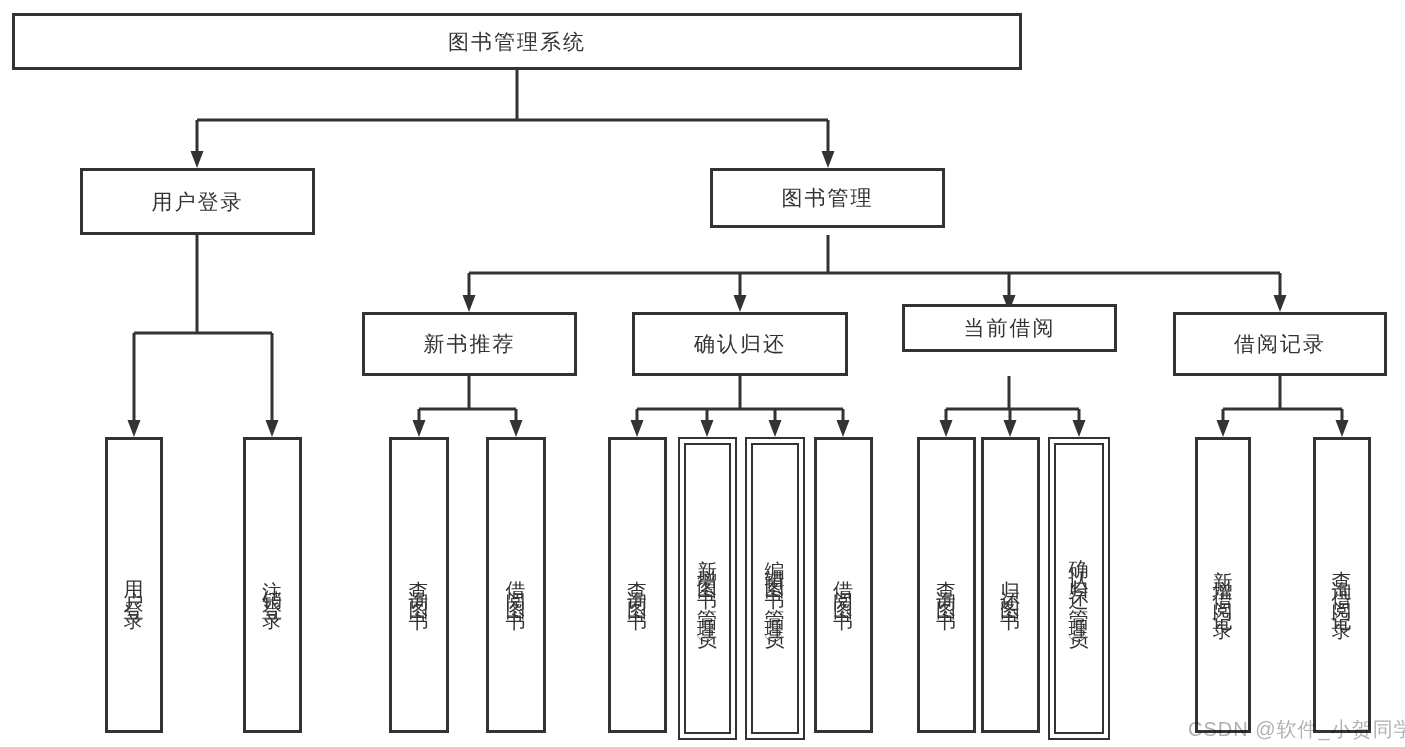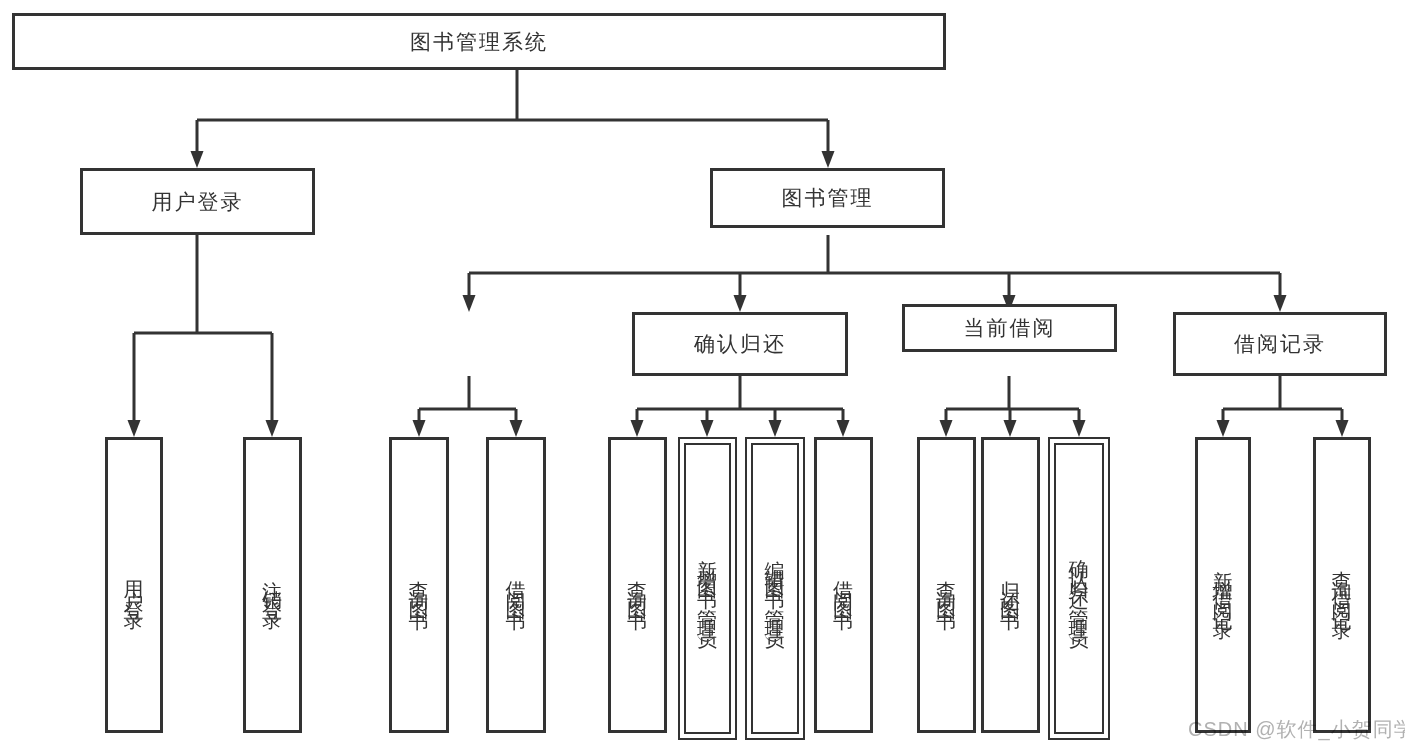--- a/index.html
+++ b/index.html
@@ -67,25 +67,26 @@
       <polygon points="768.5,420 781.5,420 775,437"></polygon>
       <polygon points="836.5,420 849.5,420 843,437"></polygon>
       <polygon points="939.5,420 952.5,420 946,437"></polygon>
       <polygon points="1003.5,420 1016.5,420 1010,437"></polygon>
       <polygon points="1072.5,420 1085.5,420 1079,437"></polygon>
       <polygon points="1216.5,420 1229.5,420 1223,437"></polygon>
       <polygon points="1335.5,420 1348.5,420 1342,437"></polygon>
     </g>
   </svg>
 
-  <div class="node" style="left:12px;top:13px;width:934px;height:57px;">图书管理系统</div>
+  <div class="node" style="left:12px;top:13px;width:1010px;height:57px;">图书管理系统</div>
 
   <div class="node" style="left:80px;top:168px;width:235px;height:67px;">用户登录</div>
   <div class="node" style="left:710px;top:168px;width:235px;height:60px;">图书管理</div>
 
+  <div class="node" style="left:362px;top:312px;width:215px;height:64px;">新书推荐</div>
   <div class="node" style="left:632px;top:312px;width:216px;height:64px;">确认归还</div>
   <div class="node" style="left:902px;top:304px;width:215px;height:48px;">当前借阅</div>
   <div class="node" style="left:1173px;top:312px;width:214px;height:64px;">借阅记录</div>
 
   <div class="node leaf" style="left:105px;top:437px;width:58px;height:296px;">用户登录</div>
   <div class="node leaf" style="left:243px;top:437px;width:59px;height:296px;">注销登录</div>
 
   <div class="node leaf" style="left:389px;top:437px;width:60px;height:296px;">查询图书</div>
   <div class="node leaf" style="left:486px;top:437px;width:60px;height:296px;">借阅图书</div>
 

